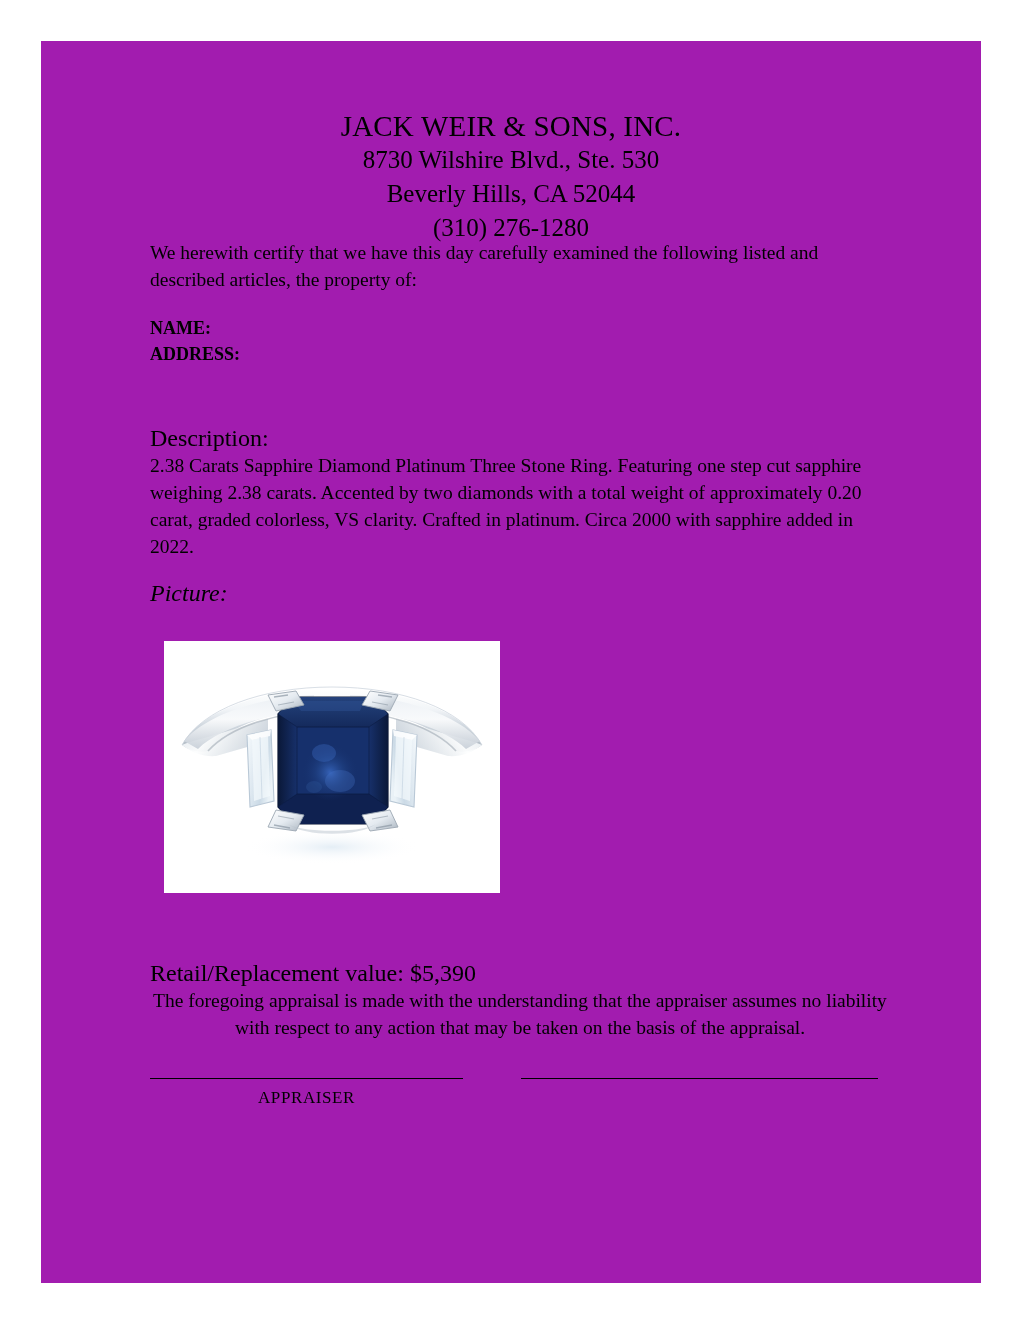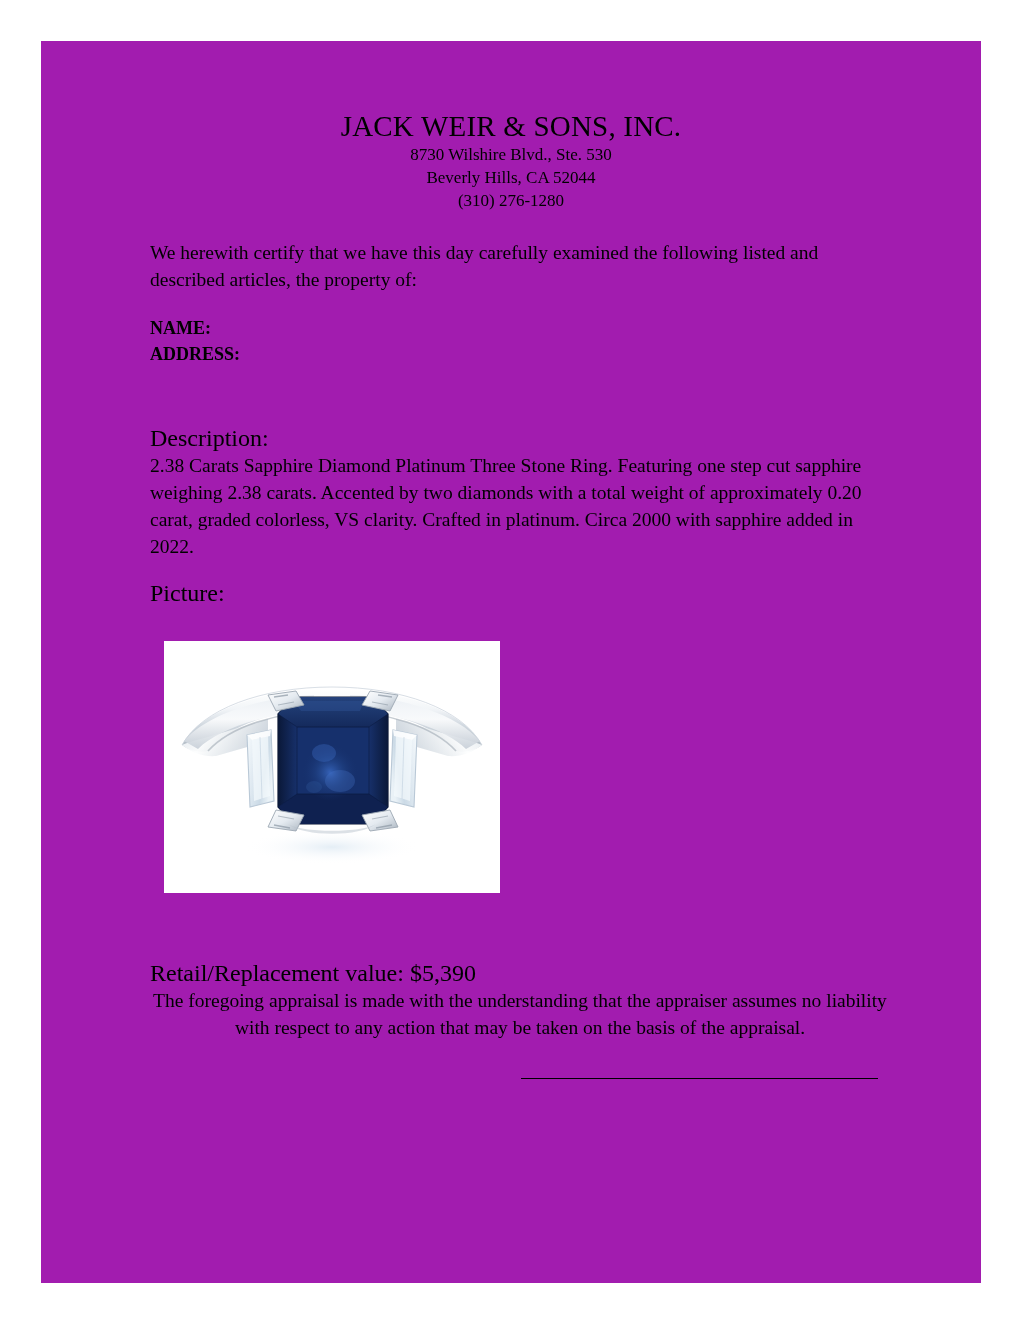--- a/index.html
+++ b/index.html
@@ -45,21 +45,21 @@
     width: 940px;
     text-align: center;
   }
   .company-name {
     font-size: 29px;
     letter-spacing: 0.2px;
     line-height: 1.1;
     white-space: nowrap;
   }
   .addr-line {
-    font-size: 17px;
+    font-size: 25px;
     line-height: 1.36;
   }
 
   
   .body-col {
     position: absolute;
     left: 109px;
     top: 0;
     width: 740px;
   }
@@ -92,20 +92,21 @@
   }
   .desc-body {
     font-size: 19.5px;
     line-height: 1.38;
     margin-top: 1px;
   }
 
   .picture-heading {
     position: absolute;
     top: 538px;
+    font-style: italic;
   }
 
   
   .photo-area {
     position: absolute;
     left: 0px;
     top: 575px;
     width: 735px;
     height: 330px;
   }
@@ -356,20 +357,24 @@
           </svg>
         </div>
       </div>
 
       <div class="value-block">
         <div class="section-heading">Retail/Replacement value: $5,390</div>
         <div class="disclaimer">The foregoing appraisal is made with the understanding that the appraiser assumes no liability with respect to any action that may be taken on the basis of the appraisal.</div>
       </div>
 
       <div class="sig-row">
+        <div class="sig-slot sig-appraiser">
+          <div class="sig-rule"></div>
+          <div class="sig-caption">APPRAISER</div>
+        </div>
         <div class="sig-slot sig-date">
           <div class="sig-rule"></div>
         </div>
       </div>
 
     </div>
   </div>
 </div>
 
 </body></html>

